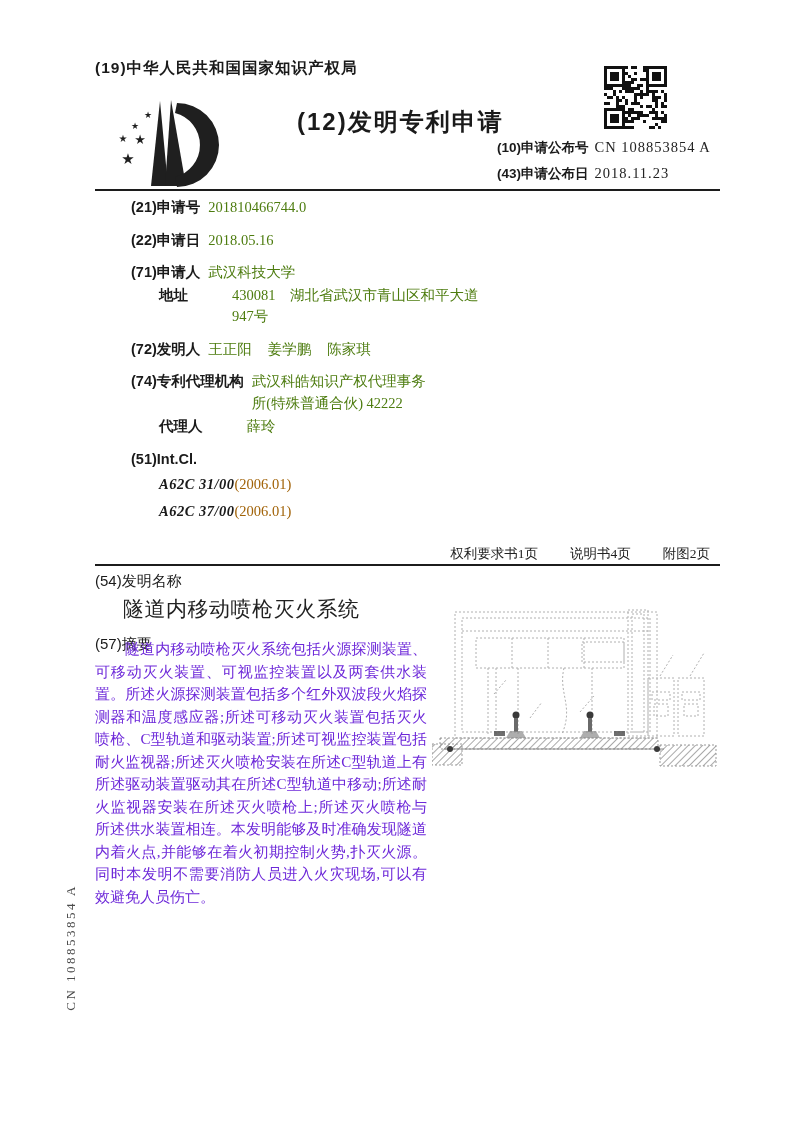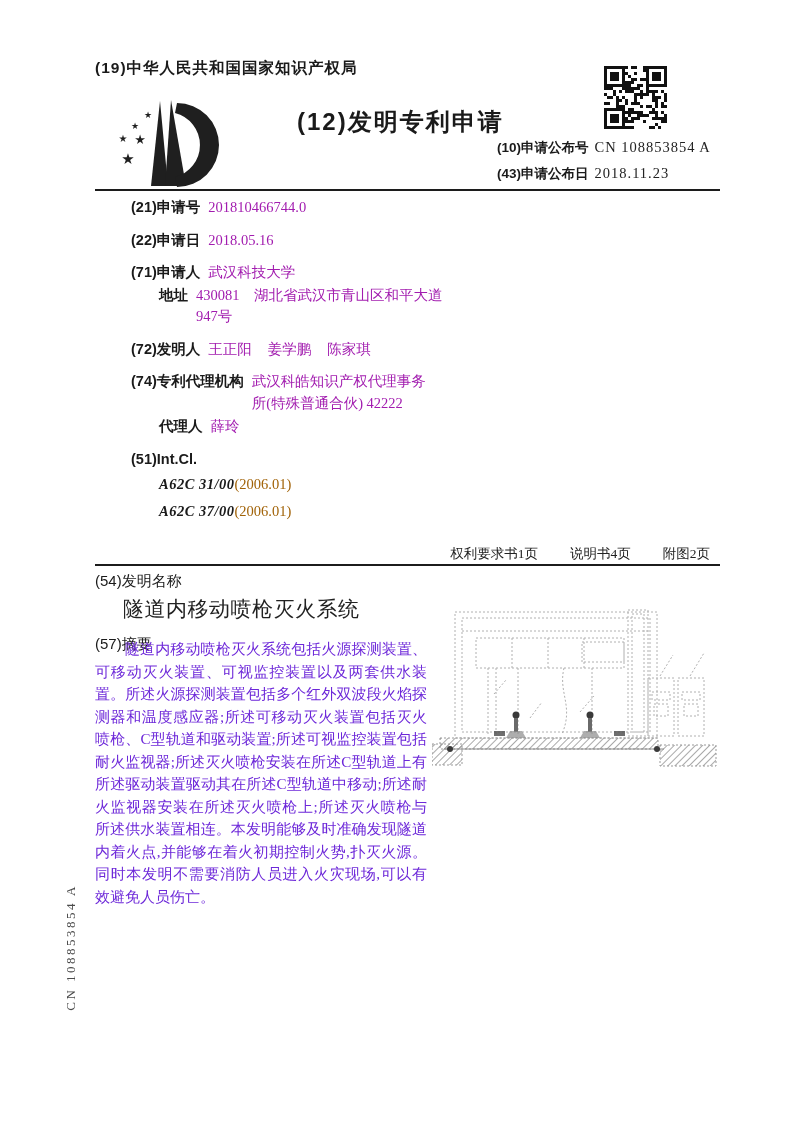--- a/index.html
+++ b/index.html
@@ -20,22 +20,22 @@
   .pub-row .val{font-family:"Liberation Serif",serif;font-size:14.5px;letter-spacing:1px;color:#222;}
 
   .rule{left:95px;width:625px;height:2px;background:#1c1c1c;}
   .rule-1{top:189px;}
   .rule-2{top:564px;}
 
   
   .biblio{left:95px;top:197px;width:398px;font-size:14.5px;line-height:21.5px;margin-left:36px;}
   .b-row{display:flex;align-items:baseline;margin-bottom:11px;}
   .b-row .lbl{font-weight:bold;white-space:nowrap;margin-right:8px;}
-  .b-row .val{font-family:"Liberation Serif",serif;color:#a21caf;}
-  .sub{padding-left:28px;}
+  .b-row .val{font-family:"Liberation Serif",serif;color:#4d7c0f;}
+  .sub{padding-left:28px;gap:36px;}
   .addr-val{max-width:250px;}
   .agency-val{max-width:182px;}
   .names{display:flex;gap:16px;}
   .intcl-list{padding-left:28px;}
   .intcl-row{margin-bottom:5px;font-family:"Liberation Serif",serif;}
   .intcl-row .code{font-style:italic;font-weight:bold;letter-spacing:0.5px;}
   .intcl-row .year{color:#a16207;}
 
   .pages-info{left:95px;top:545px;width:615px;display:flex;justify-content:flex-end;gap:32px;
     font-family:"Liberation Serif",serif;font-size:13.5px;color:#222;}

